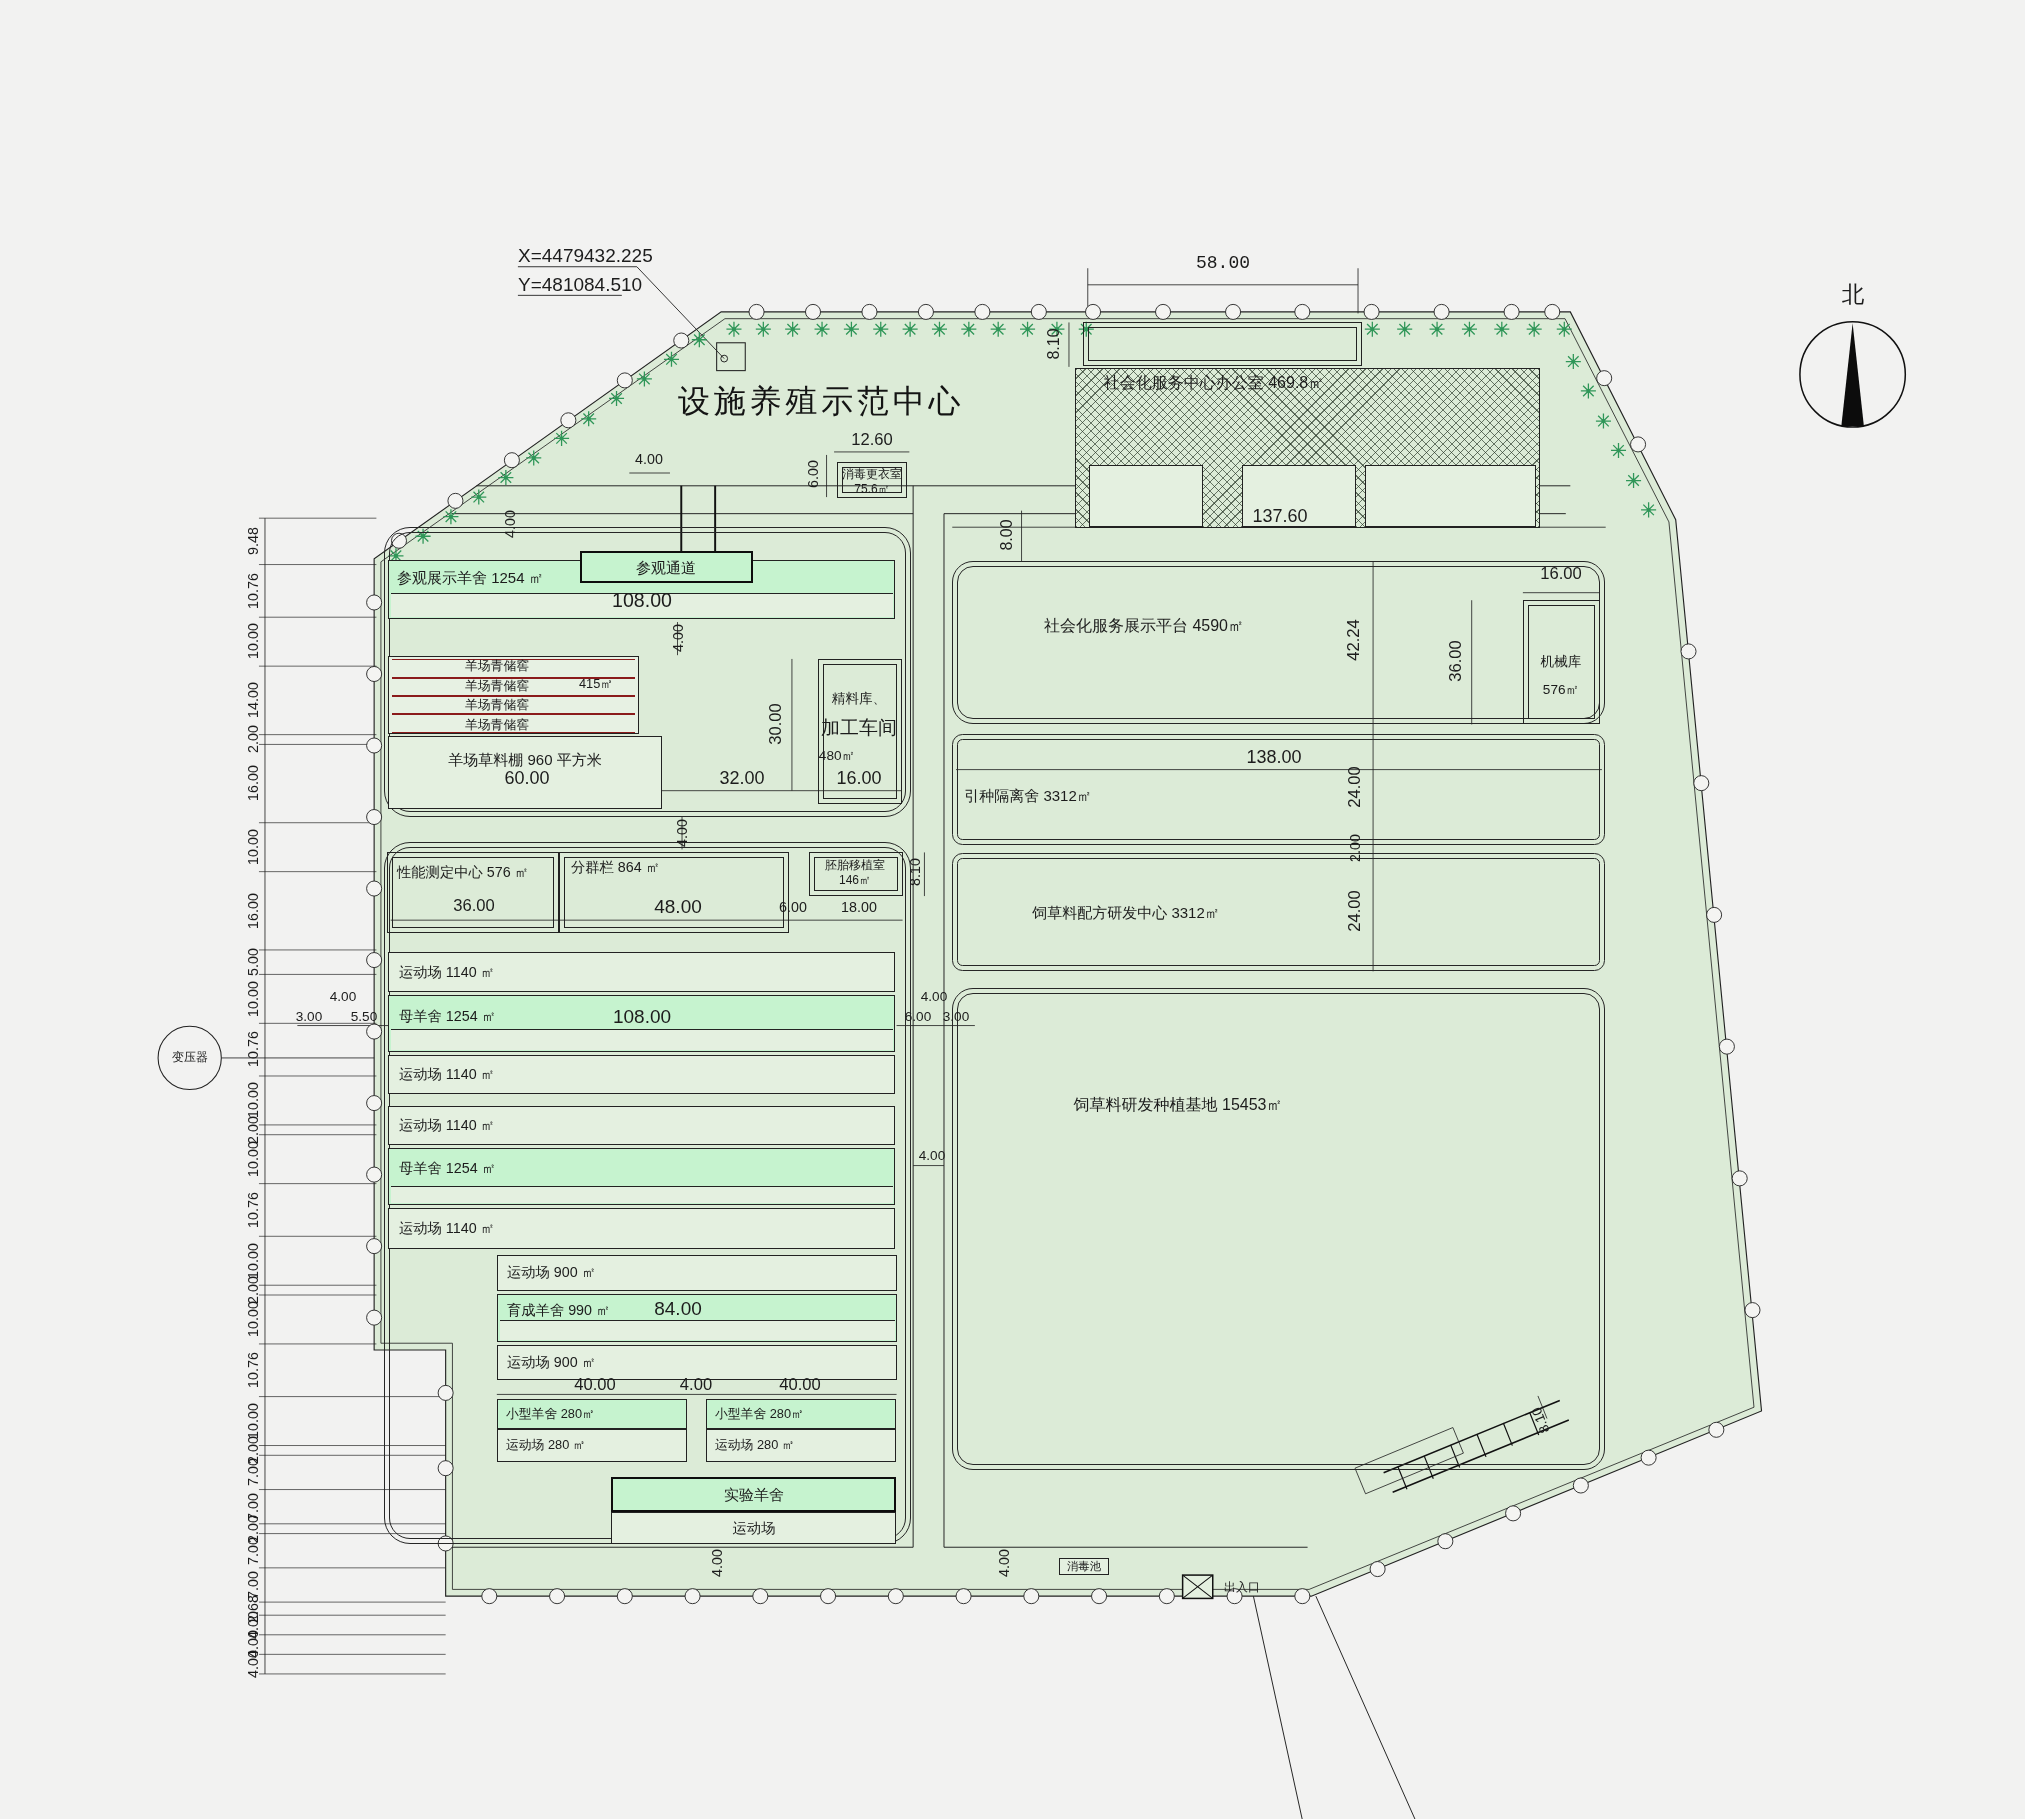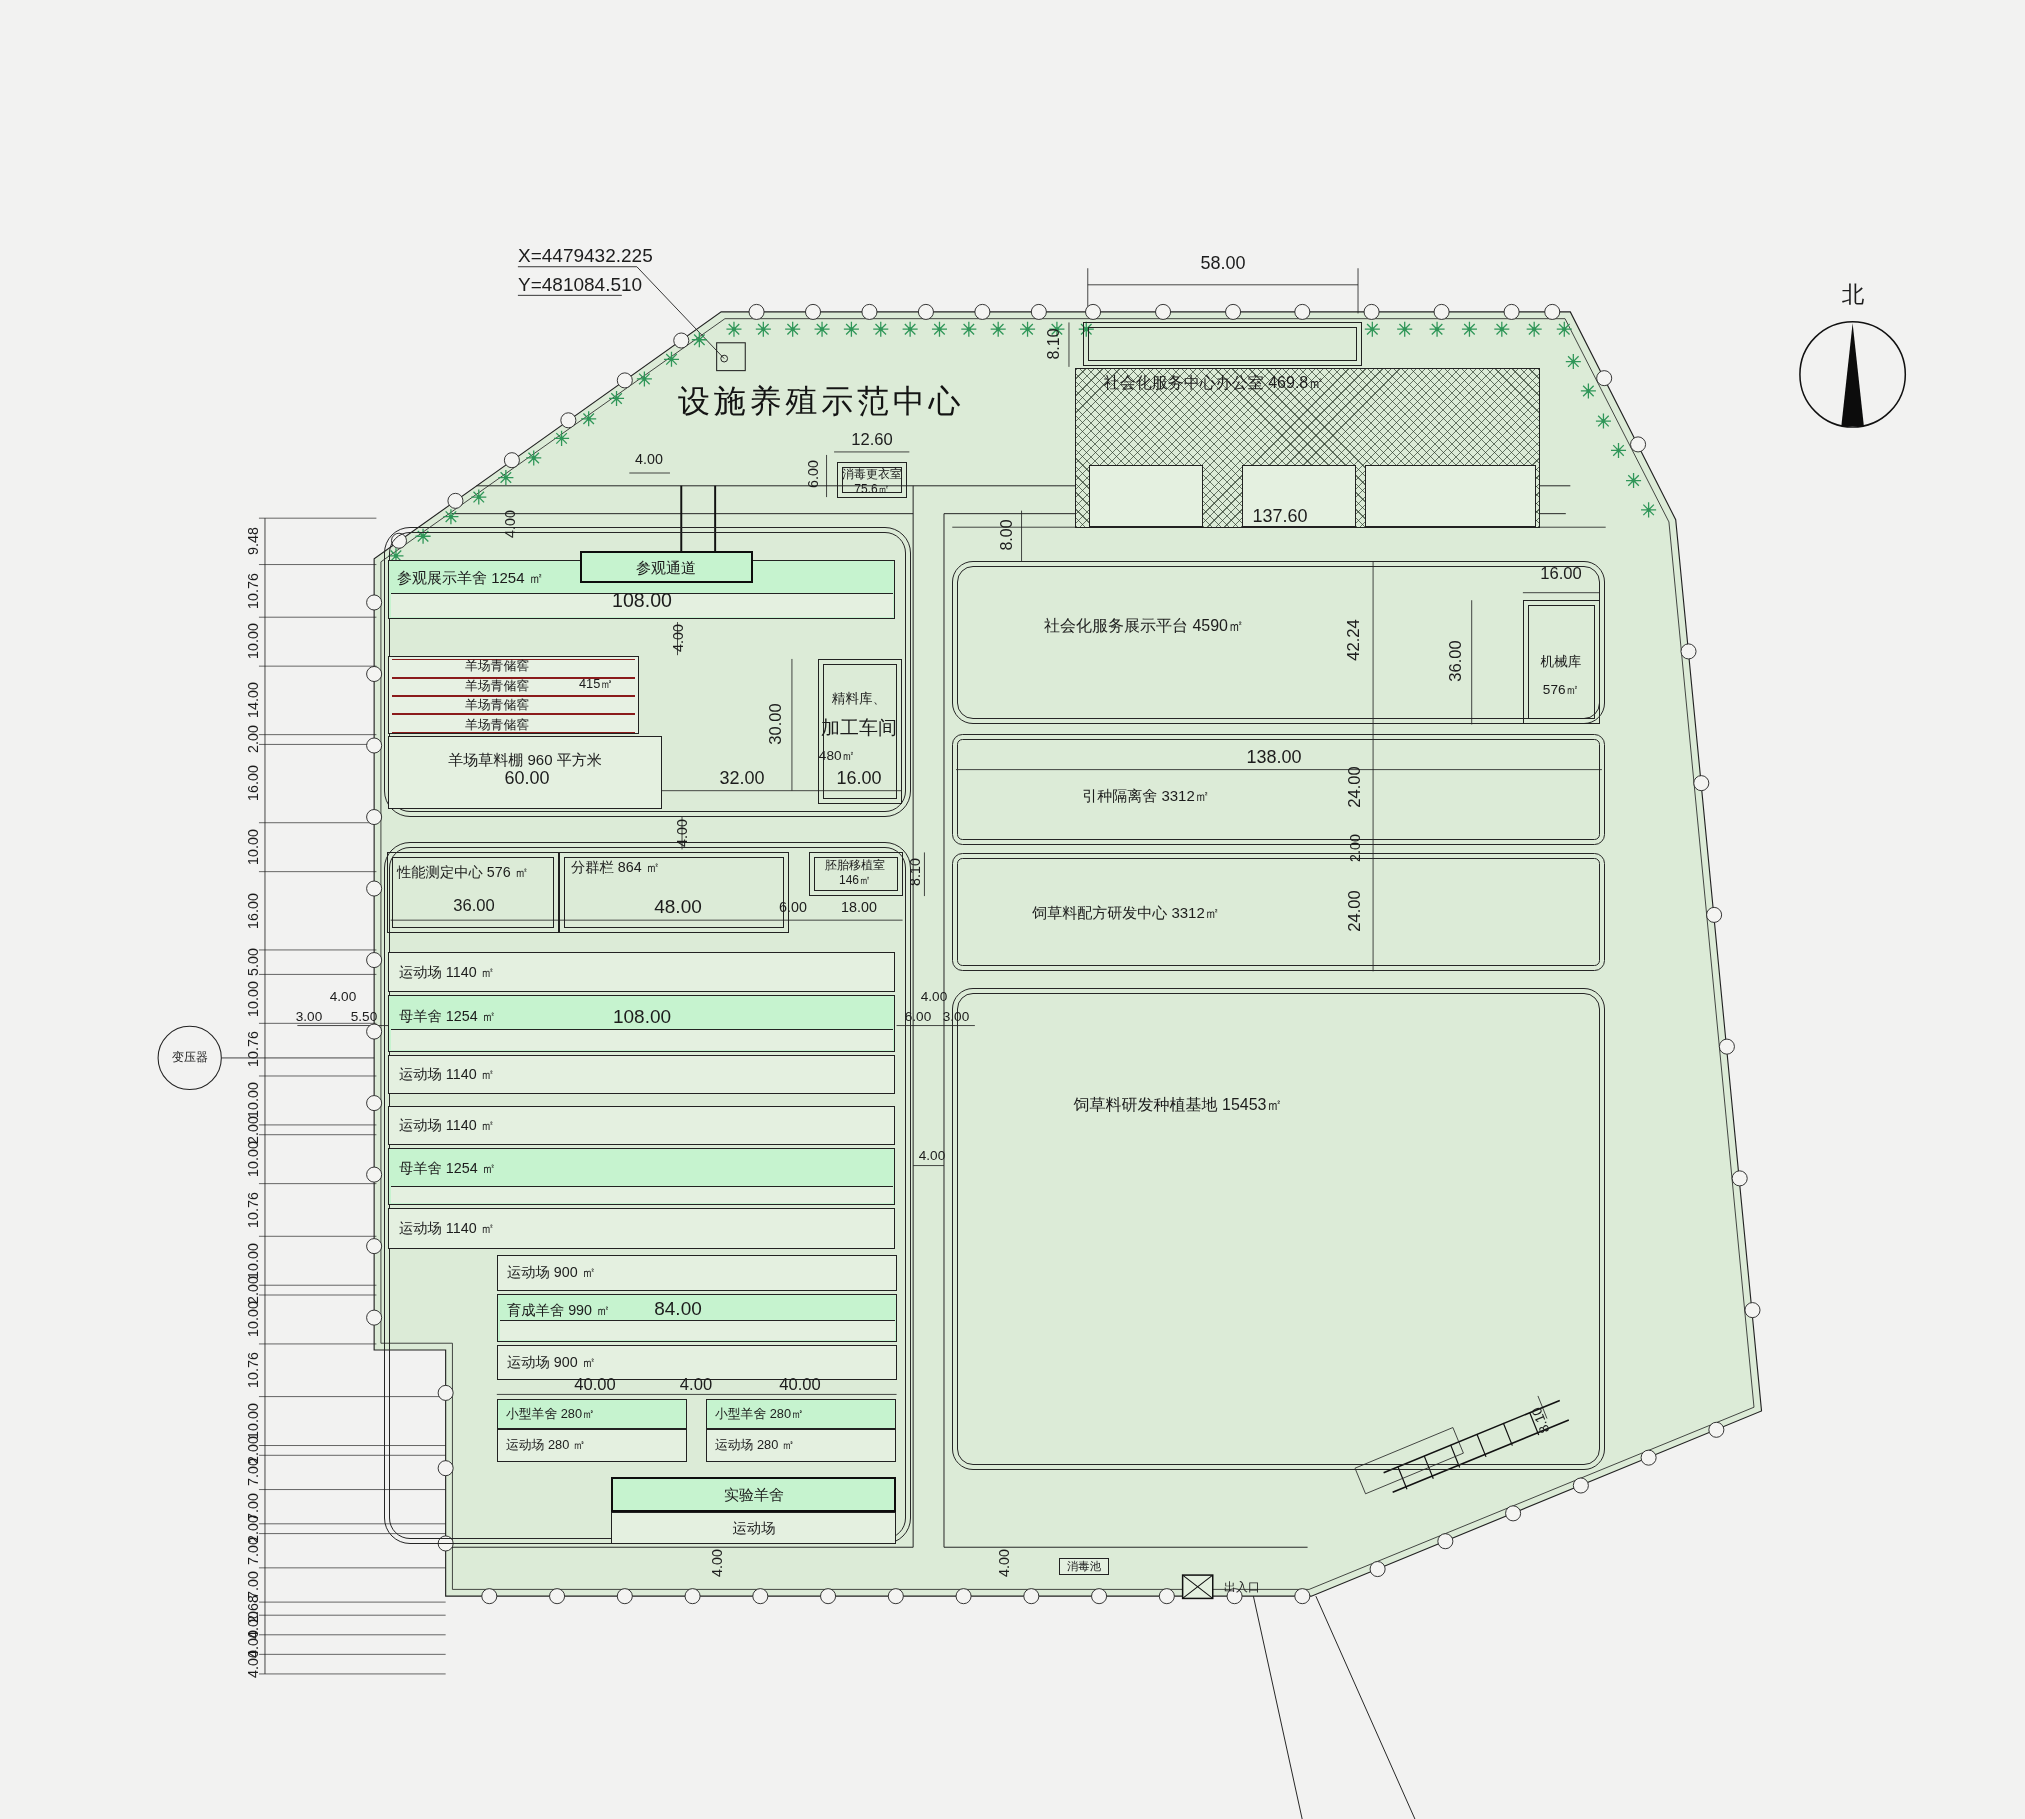--- a/index.html
+++ b/index.html
@@ -288,21 +288,21 @@
     <div class="bx shed" style="left: 497px; top: 1399px; width: 190px; height: 30px;"></div>
     <div class="bx shed" style="left: 706px; top: 1399px; width: 190px; height: 30px;"></div>
     <div class="bx plain" style="left: 497px; top: 1429px; width: 190px; height: 33px;"></div>
     <div class="bx plain" style="left: 706px; top: 1429px; width: 190px; height: 33px;"></div>
     <div class="bx boldshed" style="left: 611px; top: 1477px; width: 285px; height: 35px;"></div>
     <div class="bx plain" style="left: 611px; top: 1512px; width: 285px; height: 32px;"></div>
     <div class="bx double" style="left: 1523px; top: 600px; width: 77px; height: 124px;">
       <div class="inner"></div>
     </div>
     <div class="bx plain" style="left: 1059px; top: 1558px; width: 50px; height: 16.6px;"></div>
-    <div class="t" style="left: 1223px; top: 263px; font-size: 18px; transform: translate(-50%, -50%);">58.00</div>
+    <div class="t" style="left: 1223px; top: 263px; font-size: 18px; transform: translate(-50%, -50%); font-family: Liberation Mono, monospace;">58.00</div>
     <div class="t" style="left: 1214px; top: 343px; font-size: 16px; transform: translate(-50%, -50%); margin-top: 40px;">社会化服务中心办公室  469.8㎡</div>
     <div class="t" style="left: 1054px; top: 344px; font-size: 16px; transform: translate(-50%, -50%) rotate(-90deg);">8.10</div>
     <div class="t" style="left: 872px; top: 474px; font-size: 12px; transform: translate(-50%, -50%);">消毒更衣室</div>
     <div class="t" style="left: 872px; top: 489px; font-size: 12px; transform: translate(-50%, -50%);">75.6㎡</div>
     <div class="t" style="left: 872px; top: 440px; font-size: 16.6px; transform: translate(-50%, -50%);">12.60</div>
     <div class="t" style="left: 813px; top: 474px; font-size: 14.3px; transform: translate(-50%, -50%) rotate(-90deg);">6.00</div>
     <div class="t" style="left: 649px; top: 459px; font-size: 14.3px; transform: translate(-50%, -50%);">4.00</div>
     <div class="t" style="left: 510px; top: 524px; font-size: 14.3px; transform: translate(-50%, -50%) rotate(-90deg);">4.00</div>
     <div class="t l" style="left: 397px; top: 577px; font-size: 15px; transform: translate(0px, -50%);">参观展示羊舍 1254 ㎡</div>
     <div class="t" style="left: 666px; top: 567px; font-size: 15px; transform: translate(-50%, -50%);">参观通道</div>
@@ -353,21 +353,21 @@
     <div class="t" style="left: 754px; top: 1528px; font-size: 14.3px; transform: translate(-50%, -50%);">运动场</div>
     <div class="t" style="left: 1144px; top: 626px; font-size: 16px; transform: translate(-50%, -50%);">社会化服务展示平台 4590㎡</div>
     <div class="t" style="left: 1354px; top: 640px; font-size: 16.6px; transform: translate(-50%, -50%) rotate(-90deg);">42.24</div>
     <div class="t" style="left: 1456px; top: 661px; font-size: 16.6px; transform: translate(-50%, -50%) rotate(-90deg);">36.00</div>
     <div class="t" style="left: 1561px; top: 574px; font-size: 16.6px; transform: translate(-50%, -50%);">16.00</div>
     <div class="t" style="left: 1561px; top: 662px; font-size: 13.6px; transform: translate(-50%, -50%);">机械库</div>
     <div class="t" style="left: 1561px; top: 690px; font-size: 13.6px; transform: translate(-50%, -50%);">576㎡</div>
     <div class="t" style="left: 1280px; top: 516px; font-size: 18px; transform: translate(-50%, -50%);">137.60</div>
     <div class="t" style="left: 1007px; top: 535px; font-size: 16px; transform: translate(-50%, -50%) rotate(-90deg);">8.00</div>
     <div class="t" style="left: 1274px; top: 757px; font-size: 18px; transform: translate(-50%, -50%);">138.00</div>
-    <div class="t" style="left: 1146px; top: 795px; font-size: 15px; transform: translate(-50%, -50%);">引种隔离舍 3312㎡</div>
+    <div class="t" style="left: 1028px; top: 795px; font-size: 15px; transform: translate(-50%, -50%);">引种隔离舍 3312㎡</div>
     <div class="t" style="left: 1355px; top: 787px; font-size: 16.6px; transform: translate(-50%, -50%) rotate(-90deg);">24.00</div>
     <div class="t" style="left: 1355px; top: 848px; font-size: 14.3px; transform: translate(-50%, -50%) rotate(-90deg);">2.00</div>
     <div class="t" style="left: 1126px; top: 912px; font-size: 15px; transform: translate(-50%, -50%);">饲草料配方研发中心 3312㎡</div>
     <div class="t" style="left: 1355px; top: 911px; font-size: 16.6px; transform: translate(-50%, -50%) rotate(-90deg);">24.00</div>
     <div class="t" style="left: 1178px; top: 1105px; font-size: 16px; transform: translate(-50%, -50%);">饲草料研发种植基地 15453㎡</div>
     <div class="t" style="left: 1084px; top: 1567px; font-size: 11.3px; transform: translate(-50%, -50%);">消毒池</div>
     <div class="t" style="left: 1242px; top: 1587px; font-size: 12px; transform: translate(-50%, -50%);">出入口</div>
     <div class="t" style="left: 717px; top: 1563px; font-size: 14.3px; transform: translate(-50%, -50%) rotate(-90deg);">4.00</div>
     <div class="t" style="left: 1004px; top: 1563px; font-size: 14.3px; transform: translate(-50%, -50%) rotate(-90deg);">4.00</div>
     <div class="t" style="left: 1541px; top: 1420px; font-size: 13.6px; transform: translate(-50%, -50%) rotate(-112deg);">8.10</div>

